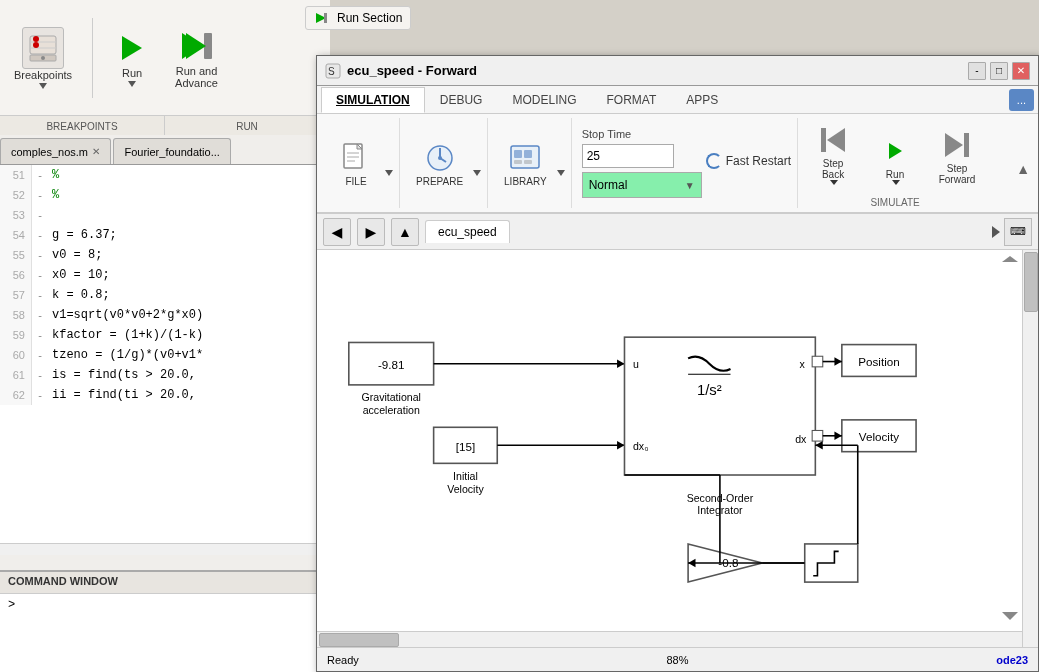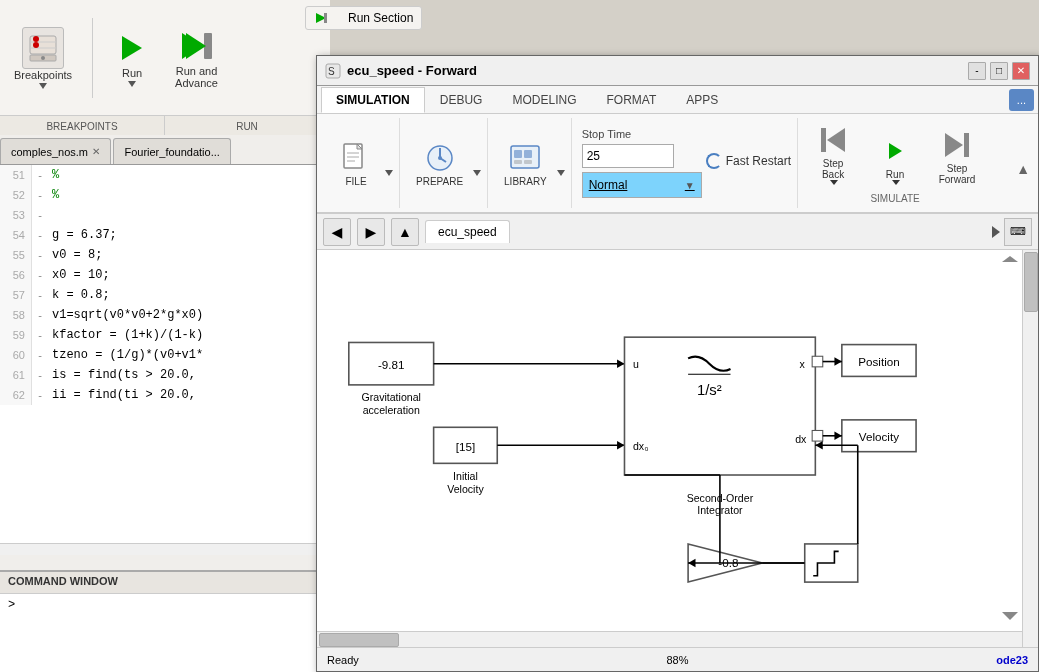--- a/index.html
+++ b/index.html
@@ -53,21 +53,21 @@
     .section-label {
       flex: 1; text-align: center; font-size: 10px; color: #555;
       border-right: 1px solid #ccc; line-height: 22px;
     }
 
     
     .run-section-btn {
       position: absolute; top: 6px; left: 305px;
       background: #f5f3f0; border: 1px solid #ccc; border-radius: 3px;
       padding: 4px 8px; font-size: 12px; cursor: pointer;
-      display: flex; align-items: flex-start; gap: 20px; white-space: nowrap;
+      display: flex; align-items: flex-start; gap: 9px; white-space: nowrap;
       z-index: 10;
     }
 
     
     .editor-tabs {
       position: absolute; top: 135px; left: 0; width: 330px; height: 30px;
       background: #f0eeeb; display: flex; align-items: flex-end;
       border-bottom: 1px solid #999;
     }
     .editor-tab {
@@ -149,21 +149,21 @@
       border-bottom: 1px solid #ccc;
       display: flex; align-items: flex-end; padding-left: 4px;
     }
     .ribbon-tab {
       padding: 5px 14px; font-size: 12px; color: #444;
       border: 1px solid transparent; border-bottom: none;
       cursor: pointer; height: 26px;
     }
     .ribbon-tab.active {
       background: #fff; border-color: #ccc; border-bottom: 1px solid #fff;
-      color: #000; font-weight: bold;
+      color: #000; font-weight: bold; text-decoration: underline;
     }
     .ribbon-more {
       margin-left: auto; margin-right: 4px;
       background: #5a87c5; color: #fff; border: none;
       padding: 3px 8px; font-size: 11px; cursor: pointer;
       border-radius: 3px; height: 22px; margin-bottom: 2px;
     }
 
     
     .ribbon-content {
@@ -185,24 +185,23 @@
     }
     .stop-time-label {
       font-size: 11px; color: #444; text-align: left;
     }
     .stop-time-input {
       width: 92px; height: 24px; border: 1px solid #aaa;
       padding: 2px 4px; font-size: 12px; background: #fff;
     }
     .mode-dropdown {
       width: 120px; height: 26px; border: 1px solid #aaa;
-      background: #7dd3fc; display: flex; align-items: center;
+      background: #86efac; display: flex; align-items: center;
       justify-content: space-between; padding: 0 6px; cursor: pointer;
       font-size: 12px;
-      text-decoration: underline;
     }
     .mode-arrow { font-size: 10px; color: #555; }
 
     
     .fast-restart {
       display: flex; align-items: center; gap: 4px; cursor: pointer;
       font-size: 12px; color: #333;
     }
 
     .sim-btn {
@@ -580,21 +579,21 @@
       </div>
 
       <div style="display:flex; flex-direction:column; justify-content:flex-end; padding-bottom:4px;">
         <div class="fast-restart">
           <div class="circular-arrow"></div>
           <span>Fast Restart</span>
         </div>
       </div>
     </div>
 
-    <div class="ribbon-group" style="flex-direction:column; justify-content:flex-start; gap:2px;">
+    <div class="ribbon-group" style="flex-direction:column; justify-content:space-between; gap:2px;">
       <div style="display:flex; gap:12px; align-items:flex-end;">
 
         <div class="sim-btn sim-dropdown">
           <div class="step-back-icon sim-btn-icon">
             <div class="step-back-bar"></div>
             <div class="step-back-tri"></div>
           </div>
           <div class="sim-btn-label">Step<br>Back</div>
           <span class="sim-dropdown-arrow"></span>
         </div>

